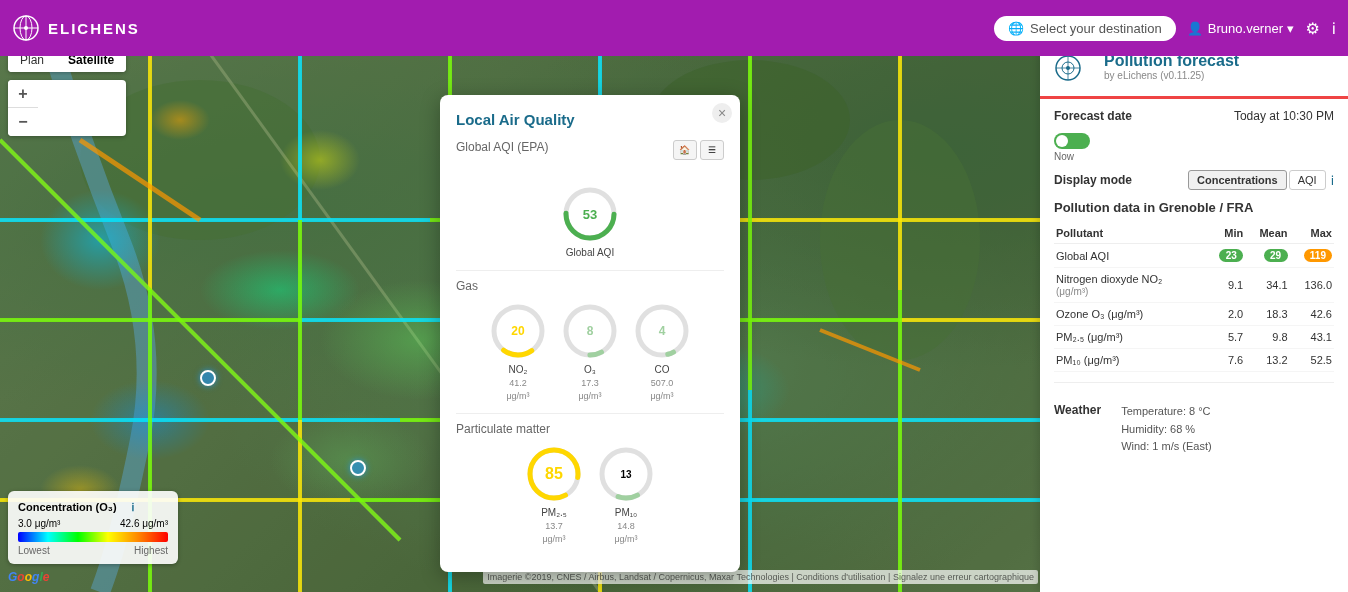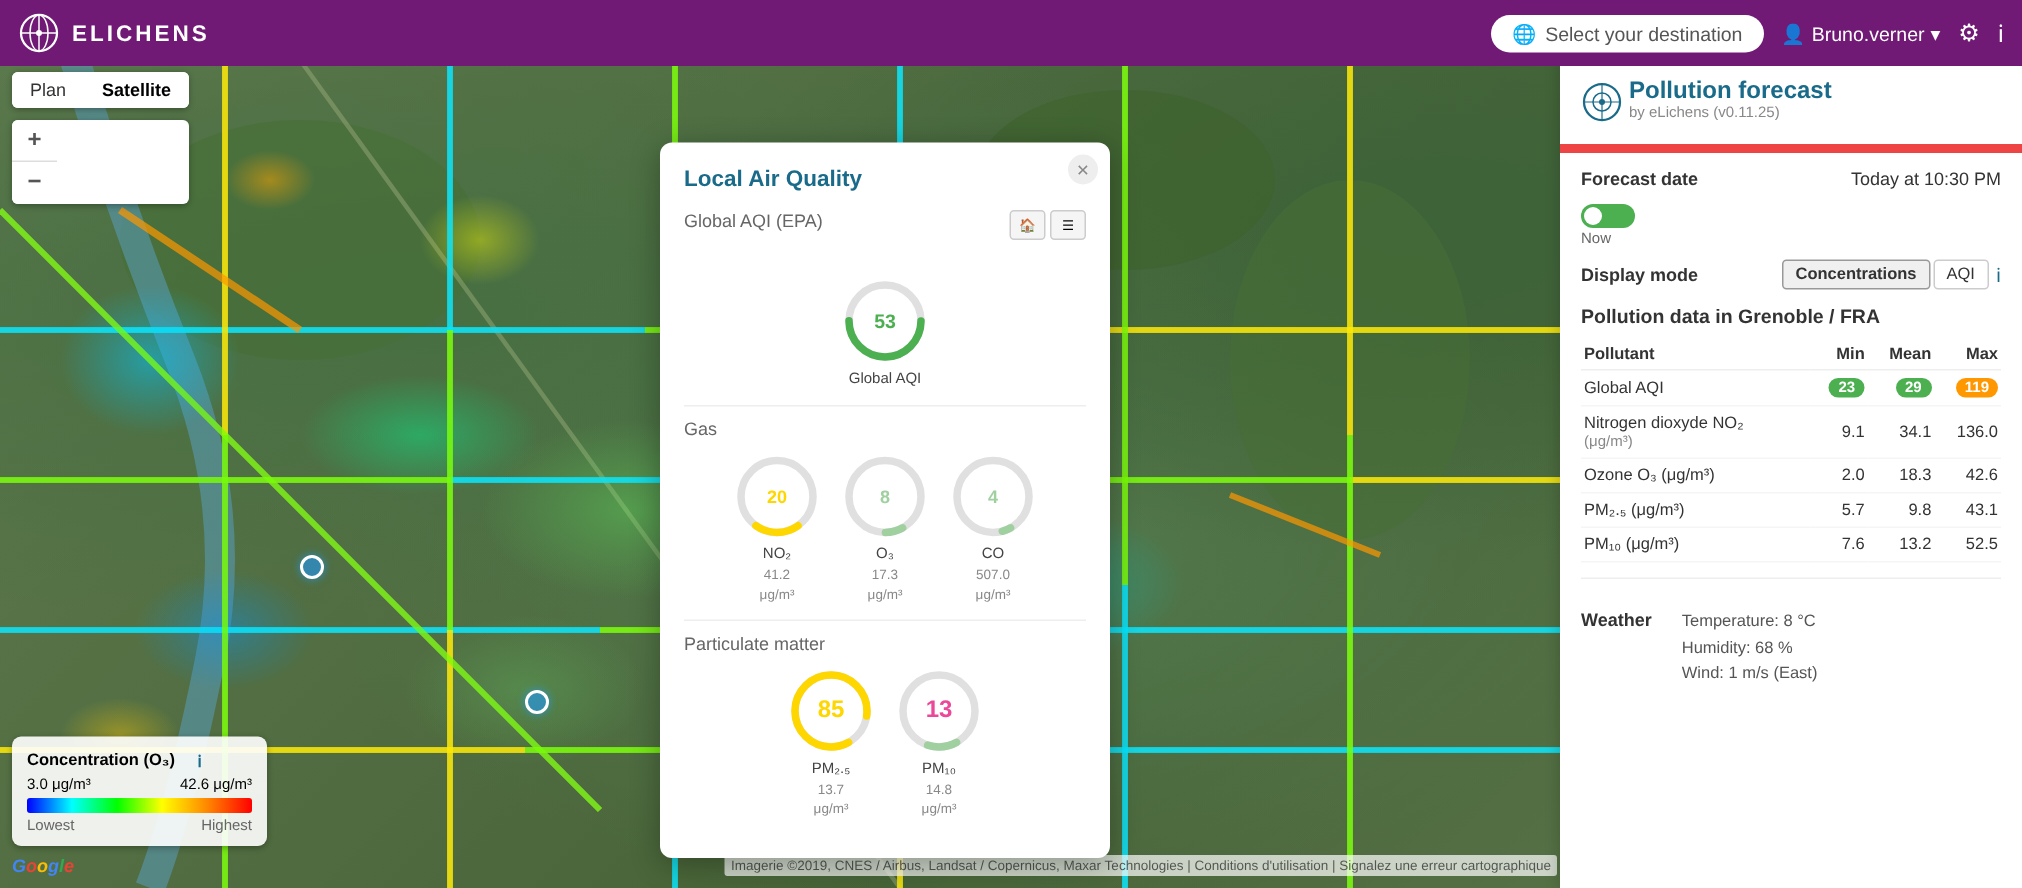--- a/index.html
+++ b/index.html
@@ -1,21 +1,21 @@
 <!DOCTYPE html>
 <html><head>
   <meta charset="utf-8">
   <style>
     * { box-sizing: border-box; margin: 0; padding: 0; }
     body { font-family: Arial, sans-serif; width: 1348px; height: 592px; overflow: hidden; position: relative; }
 
     
     #header {
-      position: absolute; top: 0; left: 0; right: 0; height: 44px;
-      background: #701a75; display: flex; align-items: center; justify-content: space-between;
+      position: absolute; top: 0; left: 0; right: 0; height: 56px;
+      background: #a21caf; display: flex; align-items: center; justify-content: space-between;
       padding: 0 12px; z-index: 100;
     }
     #header .logo { display: flex; align-items: center; gap: 8px; color: white; font-size: 15px; font-weight: bold; letter-spacing: 2px; }
     #header .logo svg { width: 28px; height: 28px; }
     #header .right { display: flex; align-items: center; gap: 12px; }
     .destination-btn {
       background: white; border: none; border-radius: 20px; padding: 5px 14px;
       font-size: 13px; cursor: pointer; display: flex; align-items: center; gap: 6px; color: #555;
     }
     .user-btn {
@@ -126,22 +126,22 @@
     .color-green { color: #4caf50; }
 
     
     #right-panel {
       position: absolute; top: 40px; right: 0; width: 308px; bottom: 0;
       background: white; z-index: 80; overflow-y: auto;
       box-shadow: -2px 0 8px rgba(0,0,0,0.15);
     }
     #right-panel .panel-header {
       padding: 12px 14px 8px;
-      display: flex; align-items: flex-start; gap: 4px;
-      border-bottom: 6px solid #ef4444;
+      display: flex; align-items: flex-start; gap: 22px;
+      border-bottom: 3px solid #ef4444;
     }
     .panel-logo { color: #1a6b8a; font-size: 22px; margin-top: 2px; }
     .panel-title { font-size: 16px; font-weight: bold; color: #1a6b8a; }
     .panel-subtitle { font-size: 10px; color: #888; }
 
     .panel-body { padding: 10px 14px; }
     .panel-row { display: flex; align-items: center; justify-content: space-between; margin-bottom: 10px; }
     .panel-label { font-size: 12px; color: #333; font-weight: bold; }
     .panel-value { font-size: 12px; color: #333; }
 
@@ -440,21 +440,21 @@
         <div class="gauge-label">PM₂.₅</div>
         <div class="gauge-sub">13.7</div>
         <div class="gauge-sub">μg/m³</div>
       </div>
       <div class="gauge-item">
         <div class="gauge">
           <svg viewBox="0 0 60 60">
             <circle class="gauge-circle" cx="30" cy="30" r="24"></circle>
             <circle class="gauge-arc" cx="30" cy="30" r="24" stroke="#a0d0a0" stroke-dasharray="20 130" stroke-dashoffset="-63" transform="rotate(-90 30 30)"></circle>
           </svg>
-          <div class="gauge-value" style="color:#ec4899;font-size:16px;">13</div>
+          <div class="gauge-value" style="color:#000000;font-size:10px;">13</div>
         </div>
         <div class="gauge-label">PM₁₀</div>
         <div class="gauge-sub">14.8</div>
         <div class="gauge-sub">μg/m³</div>
       </div>
     </div>
   </div>
 
 </div>
 

